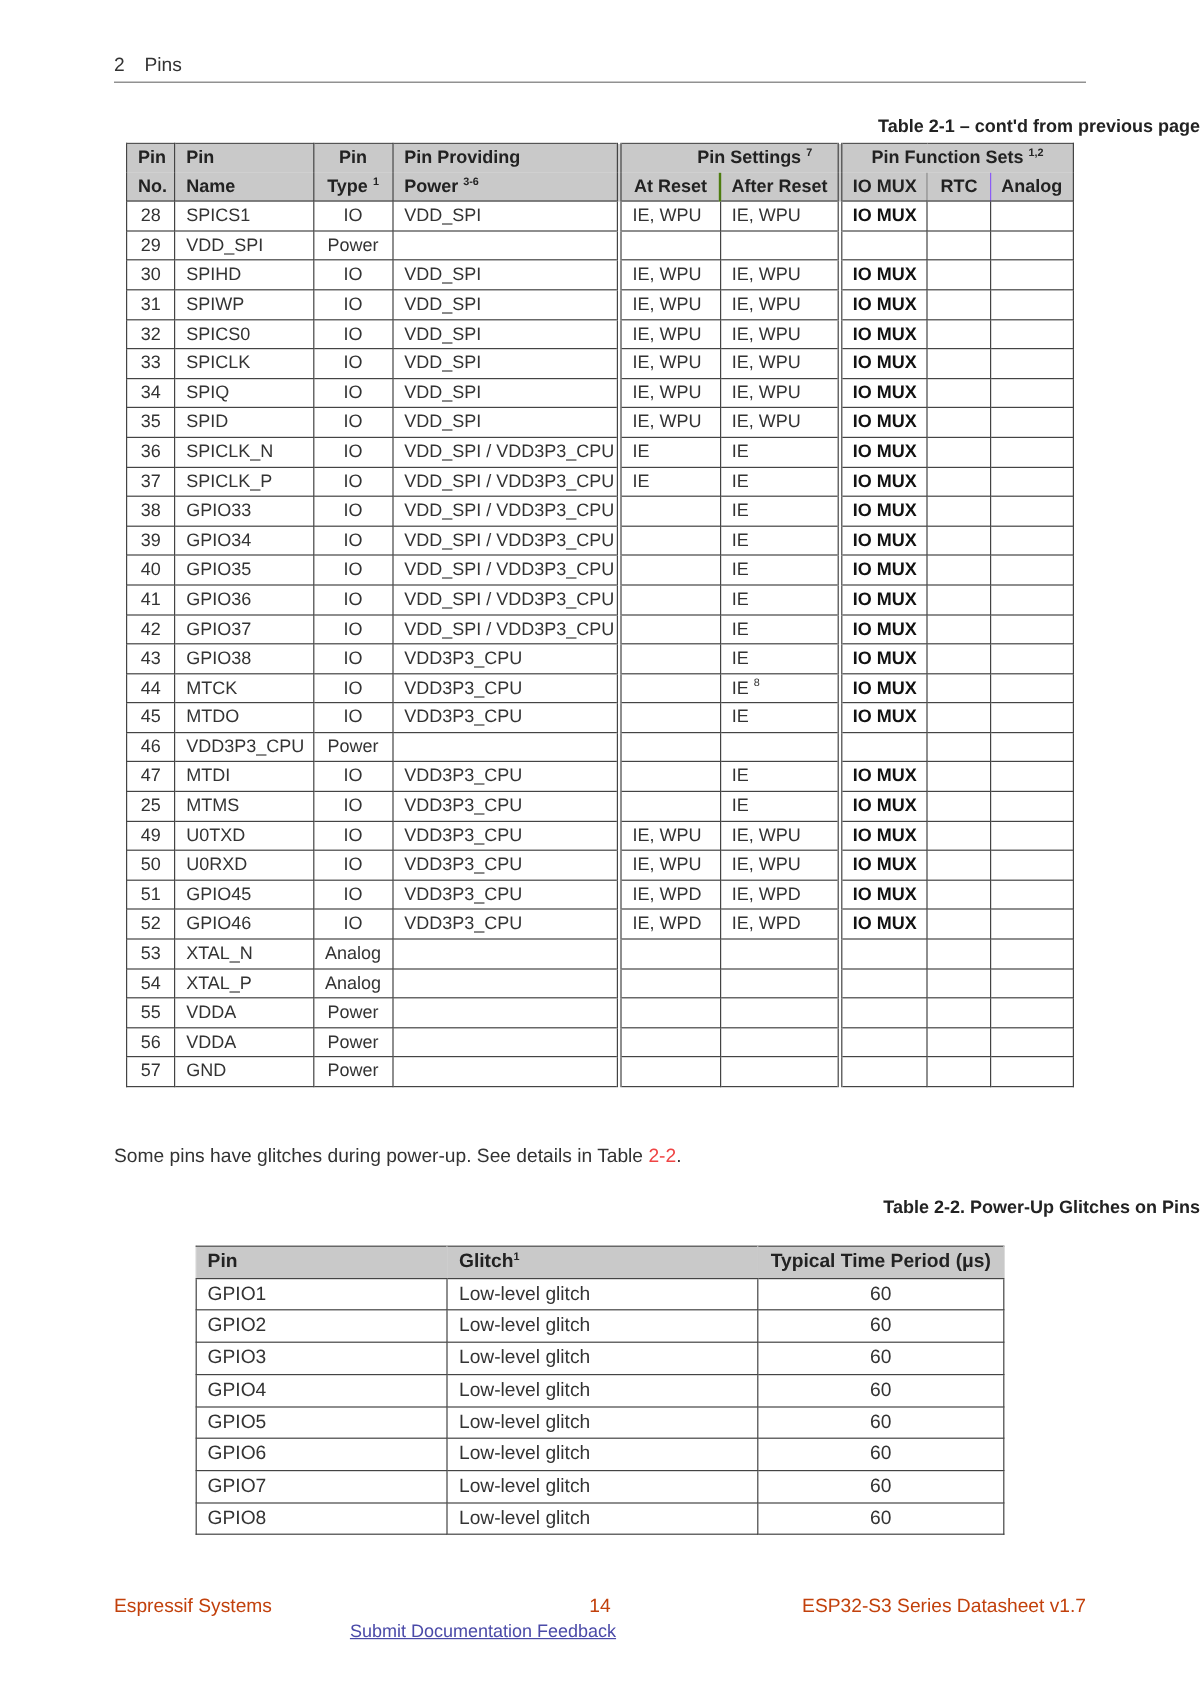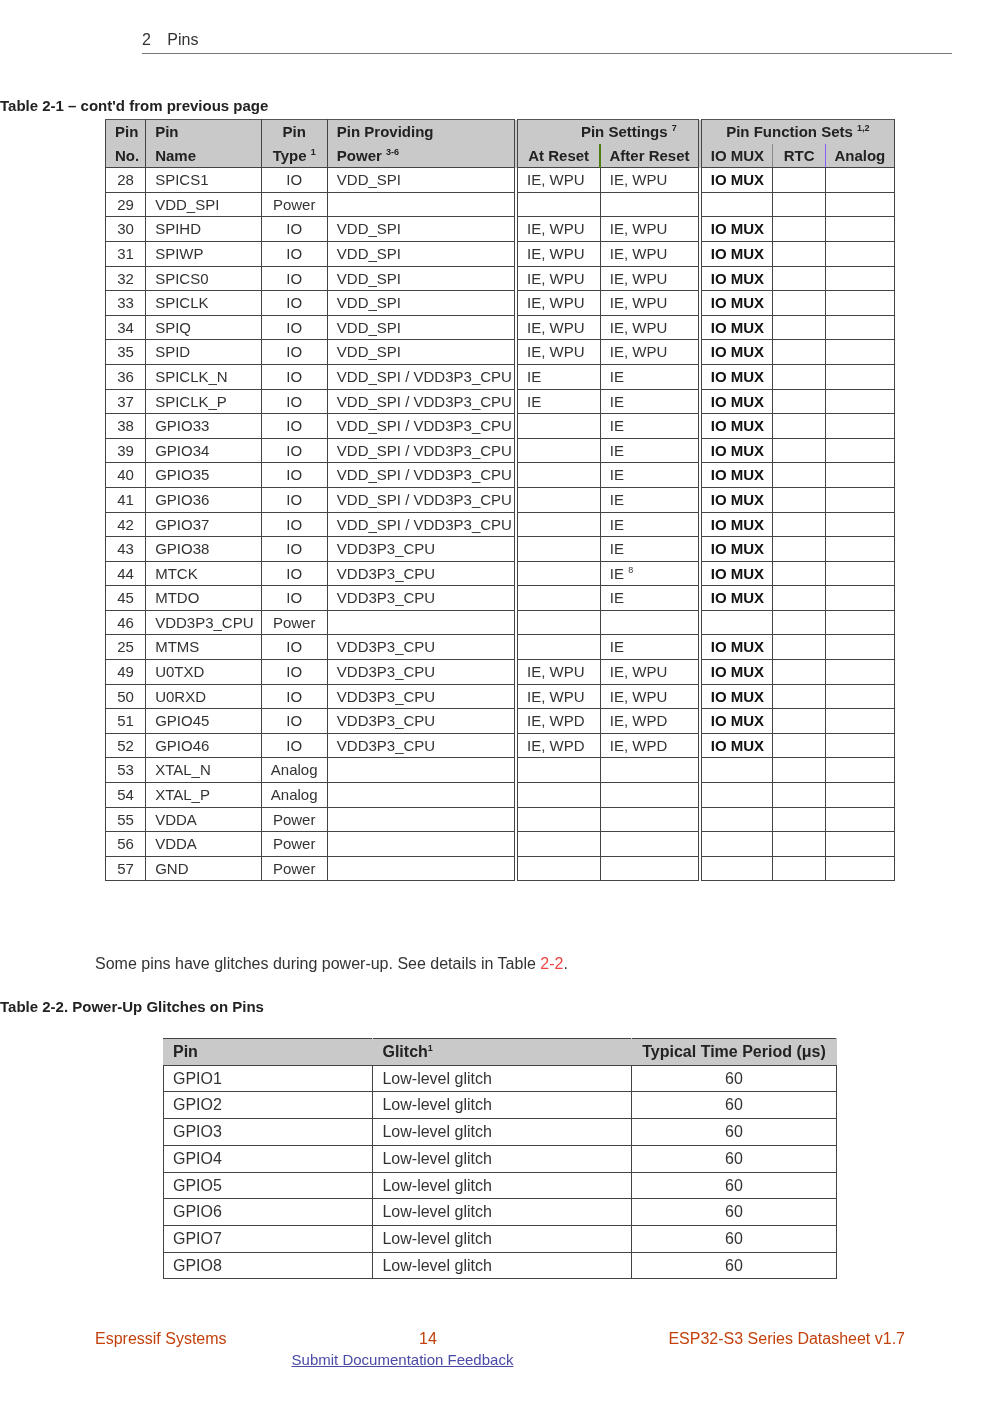--- a/index.html
+++ b/index.html
@@ -1,26 +1,26 @@
 <!DOCTYPE html>
 <html><head>
 <meta charset="utf-8">
 <style>
   html, body { margin: 0; padding: 0; }
   body {
     width: 1000px; height: 1414px; background: #ffffff; position: relative;
     font-family: "Liberation Sans", sans-serif; color: #333333; overflow: hidden;
   }
   .running-header {
-    position: absolute; left: 95px; top: 31px; width: 810px; height: 22px;
-    font-size: 16px; color: #333; border-bottom: 1.5px solid #777; margin-left: 47px;
+    position: absolute; left: 95px; top: 46px; width: 810px; height: 22px;
+    font-size: 16px; color: #333; border-bottom: 1.5px solid #777;
   }
   .running-header .num { margin-right: 12px; }
   .caption {
-    position: absolute; left: 0; width: 1000px; text-align: left;
+    position: absolute; left: 0; width: 1000px; text-align: right;
     font-size: 15px; font-weight: bold; color: #222;
   }
   table { border-collapse: collapse; position: absolute; }
   
   #t1 { left: 105px; top: 119px; width: 790px; font-size: 15px; }
   #t1 td, #t1 th { border: 1px solid #444; padding: 0 0 0 9px; height: 23.6px; line-height: 23.6px; white-space: nowrap; }
   #t1 th { background: #c9c9c9; font-weight: bold; color: #222; text-align: left; border-top: 1.5px solid #555; }
   #t1 th.center, #t1 td.center { text-align: center; padding: 0; }
   #t1 .dbl-left { border-left: 4px double #444; }
   #t1 td.bold { font-weight: bold; color: #111; }
@@ -35,21 +35,21 @@
   
   #t2 { left: 163px; top: 1038px; width: 674px; font-size: 16px; }
   #t2 th, #t2 td { border: 1px solid #444; padding: 0 9px; height: 25.7px; line-height: 25.7px; white-space: nowrap; }
   #t2 th { background: #c9c9c9; font-weight: bold; text-align: left; color: #222; border-left: 1px solid #c9c9c9; border-right: 1px solid #c9c9c9; }
   #t2 th.r, #t2 td.r { text-align: center; }
   #t2 th.glitch-h { border-left: 1px solid #888; }
   #t2 th.time-h { border-left: 1px solid #888; }
   
   .footer { position: absolute; top: 1330px; font-size: 16px; color: #c2410c; }
   .footer.left { left: 95px; }
-  .footer.center { left: 16px; width: 824px; text-align: center; }
+  .footer.center { left: 0; width: 1000px; text-align: center; }
   .footer.right { right: 95px; }
   .feedback { position: absolute; top: 1351px; left: 0; width: 805px; text-align: center; font-size: 15px; }
   .feedback a { color: #4a4aa8; text-decoration: underline; }
 </style>
 </head>
 <body>
 
 <div class="running-header">
   <span class="num">2</span>
   <span>Pins</span>
@@ -294,20 +294,31 @@
         <td><span>VDD3P3_CPU</span></td>
         <td class="center"><span>Power</span></td>
         <td><span></span></td>
         <td class="dbl-left"><span></span></td>
         <td><span></span> <sup></sup></td>
         <td class="dbl-left bold"><span></span></td>
         <td><span></span></td>
         <td><span></span></td>
       </tr>
       <tr>
+        <td class="center"><span>47</span></td>
+        <td><span>MTDI</span></td>
+        <td class="center"><span>IO</span></td>
+        <td><span>VDD3P3_CPU</span></td>
+        <td class="dbl-left"><span></span></td>
+        <td><span>IE</span> <sup></sup></td>
+        <td class="dbl-left bold"><span>IO MUX</span></td>
+        <td><span></span></td>
+        <td><span></span></td>
+      </tr>
+      <tr>
         <td class="center"><span>25</span></td>
         <td><span>MTMS</span></td>
         <td class="center"><span>IO</span></td>
         <td><span>VDD3P3_CPU</span></td>
         <td class="dbl-left"><span></span></td>
         <td><span>IE</span> <sup></sup></td>
         <td class="dbl-left bold"><span>IO MUX</span></td>
         <td><span></span></td>
         <td><span></span></td>
       </tr>

